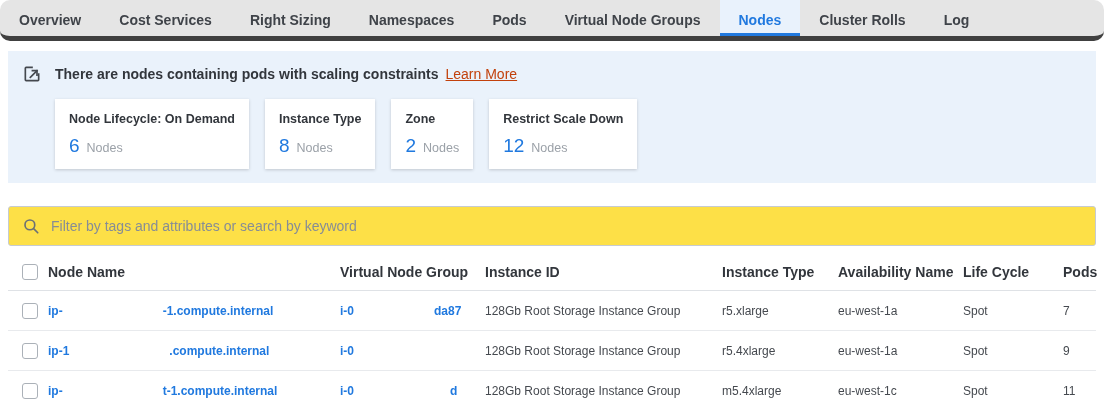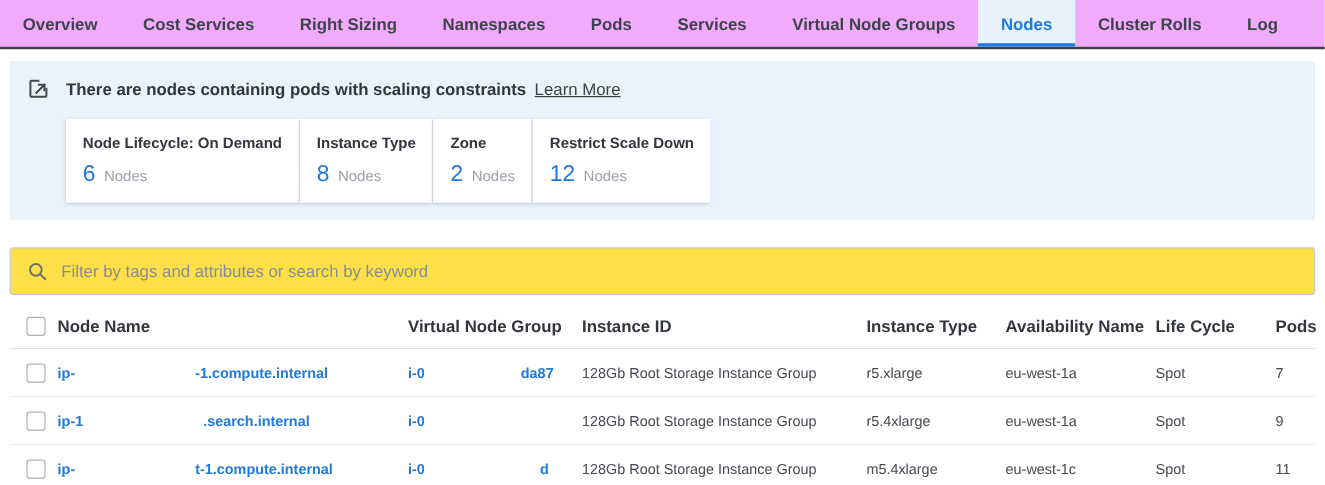--- a/index.html
+++ b/index.html
@@ -1,31 +1,31 @@
 <!DOCTYPE html>
 <html><head>
 <meta charset="utf-8">
 <style>
   * { margin:0; padding:0; box-sizing:border-box; }
   html,body { width:1104px; height:404px; overflow:hidden; background:#fff;
               font-family:"Liberation Sans", sans-serif; }
 
   
-  .tabbar { display:flex; height:41px; border-bottom:2px solid #404040; background:#f0abfc; }
+  .tabbar { display:flex; height:41px; border-bottom:5px solid #404040; background:#e5e5e5;border-radius:10px; }
   .tab { padding:0 19px; line-height:40px; font-size:14px; font-weight:600; color:#3f4349;
          white-space:nowrap; cursor:pointer; }
   .tab.active { background:#e9f2fc; color:#2079df; box-shadow: inset 0 -3px 0 #2079df; }
 
   
   .banner { margin:10px 8px 0; background:#eaf2fb; padding:12px 0 14px; }
   .banner-head { display:flex; align-items:center; padding:0 14px; height:22px; }
   .banner-icon { width:20px; height:20px; margin-right:13px; flex:0 0 auto; }
   .banner-msg { font-size:14px; font-weight:600; color:#32363c; }
-  .learn-more { font-size:14px; color:#404040; text-decoration:underline; margin-left:7px; cursor:pointer; }
-  .cards { display:flex; gap:1px; margin:14px 0 0 47px; }
+  .learn-more { font-size:14px; color:#c2410c; text-decoration:underline; margin-left:7px; cursor:pointer; }
+  .cards { display:flex; gap:16px; margin:14px 0 0 47px; }
   .card { background:#fff; padding:13px 14px 12px; box-shadow:0 1px 3px rgba(0,0,0,0.18); min-height:62px; }
   .card-title { font-size:12.5px; font-weight:600; color:#32363c; white-space:nowrap; }
   .card-count-row { margin-top:9px; display:flex; align-items:baseline; }
   .card-count { font-size:19px; color:#2079df; }
   .card-unit { font-size:12.5px; color:#9ba1a8; margin-left:7px; }
 
   
   .filterbar { margin:23px 8px 0; height:40px; border:1px solid #c6cbd1; border-radius:3px;
                display:flex; align-items:center; padding:0 13px; background:#fde047; }
   .search-icon { width:18px; height:18px; margin-right:11px; flex:0 0 auto; }
@@ -48,21 +48,20 @@
 </style>
 </head>
 <body>
 
 <nav class="tabbar">
   <div class="tab">Overview</div>
   <div class="tab">Cost Services</div>
   <div class="tab">Right Sizing</div>
   <div class="tab">Namespaces</div>
   <div class="tab">Pods</div>
-  <div class="tab">Services</div>
   <div class="tab">Virtual Node Groups</div>
   <div class="tab active">Nodes</div>
   <div class="tab">Cluster Rolls</div>
   <div class="tab">Log</div>
 </nav>
 
 <section class="banner">
   <div class="banner-head">
     <svg class="banner-icon" viewBox="0 0 24 24" fill="none" stroke="#44484e" stroke-width="2" stroke-linecap="square" stroke-linejoin="miter">
       <path d="M20 12v7a1 1 0 0 1-1 1H5a1 1 0 0 1-1-1V5a1 1 0 0 1 1-1h7"></path>
@@ -137,21 +136,21 @@
     <div class="cell">r5.xlarge</div>
     <div class="cell">eu-west-1a</div>
     <div class="cell">Spot</div>
     <div class="cell">7</div>
   </div>
 
   <div class="trow drow">
     <div>
         <div class="checkbox"></div>
       </div>
-    <div class="cell blue"><span>ip-1</span><span class="redact g100"></span><span>.search.internal</span></div>
+    <div class="cell blue"><span>ip-1</span><span class="redact g100"></span><span>.compute.internal</span></div>
     <div class="cell blue"><span>i-0</span><span></span></div>
     <div class="cell">128Gb Root Storage Instance Group</div>
     <div class="cell">r5.4xlarge</div>
     <div class="cell">eu-west-1a</div>
     <div class="cell">Spot</div>
     <div class="cell">9</div>
   </div>
 
   <div class="trow drow">
     <div>

